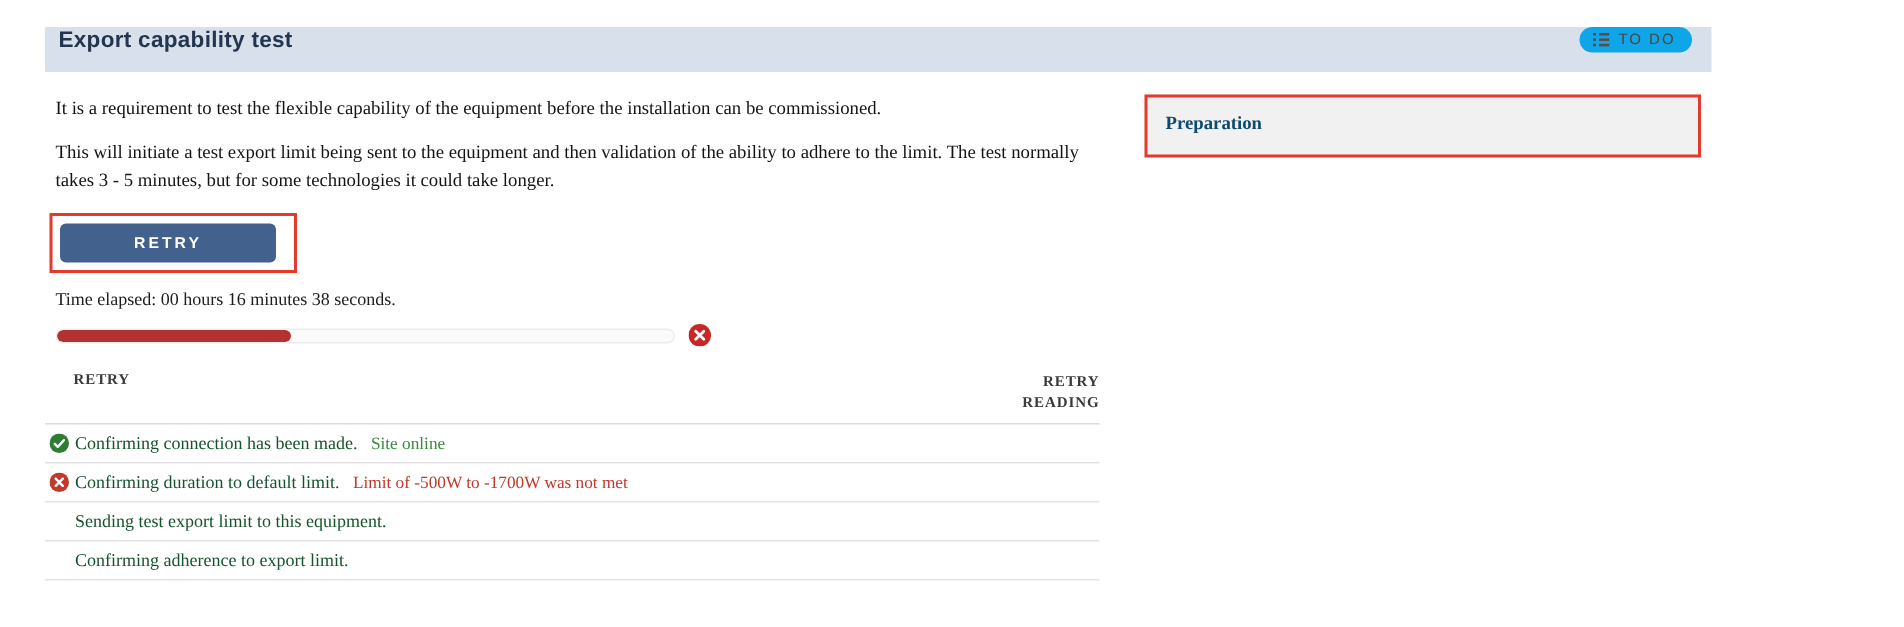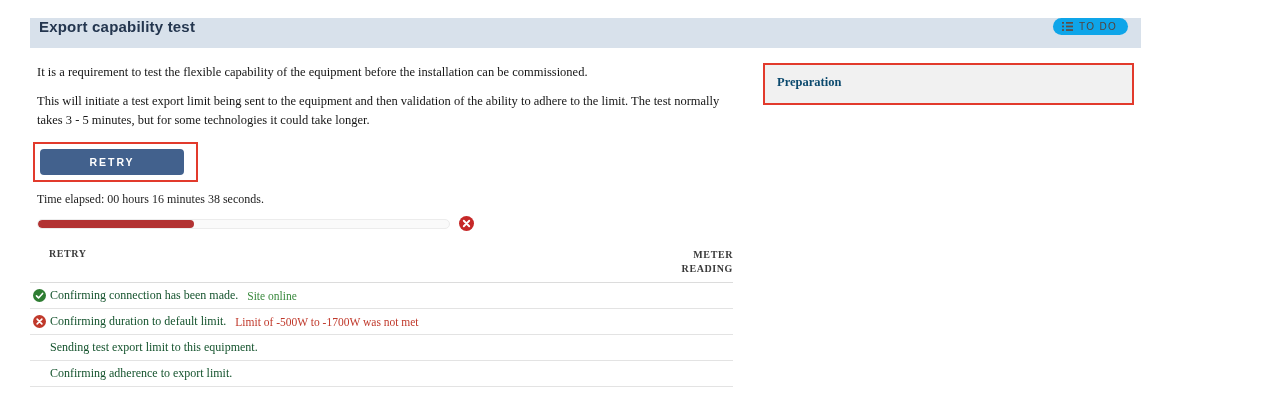--- a/index.html
+++ b/index.html
@@ -147,21 +147,21 @@
             <path d="M5.1 5.1l5.8 5.8M10.9 5.1l-5.8 5.8" stroke="#ffffff" stroke-width="2" stroke-linecap="round" fill="none"></path>
           </svg>
         </span>
       </div>
 
 
       
       <div class="steps-table">
         <div class="steps-header">
           <span class="col-step">RETRY</span>
-          <span class="col-meter">METER READING</span>
+          <span class="col-meter">RETRY READING</span>
         </div>
 
         <div class="step-row">
           <span class="icon-slot">
             <svg width="13" height="13" viewBox="0 0 16 16">
               <circle cx="8" cy="8" r="8" fill="#2e7d32"></circle>
               <path d="M4.3 8.5l2.5 2.5 5-5.5" stroke="#ffffff" stroke-width="2" fill="none" stroke-linecap="round" stroke-linejoin="round"></path>
             </svg>
           </span>
           <span class="step-label">Confirming connection has been made.</span>

